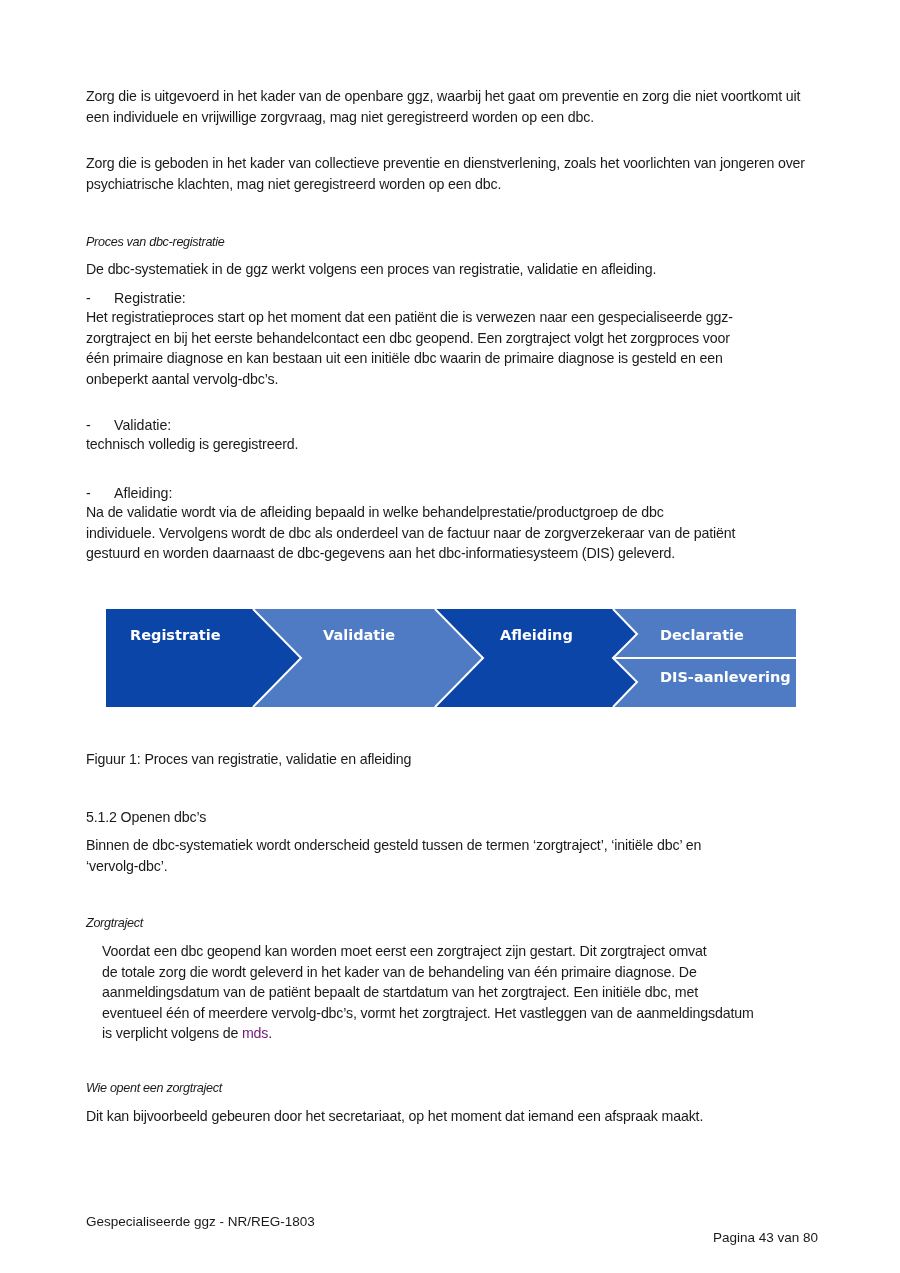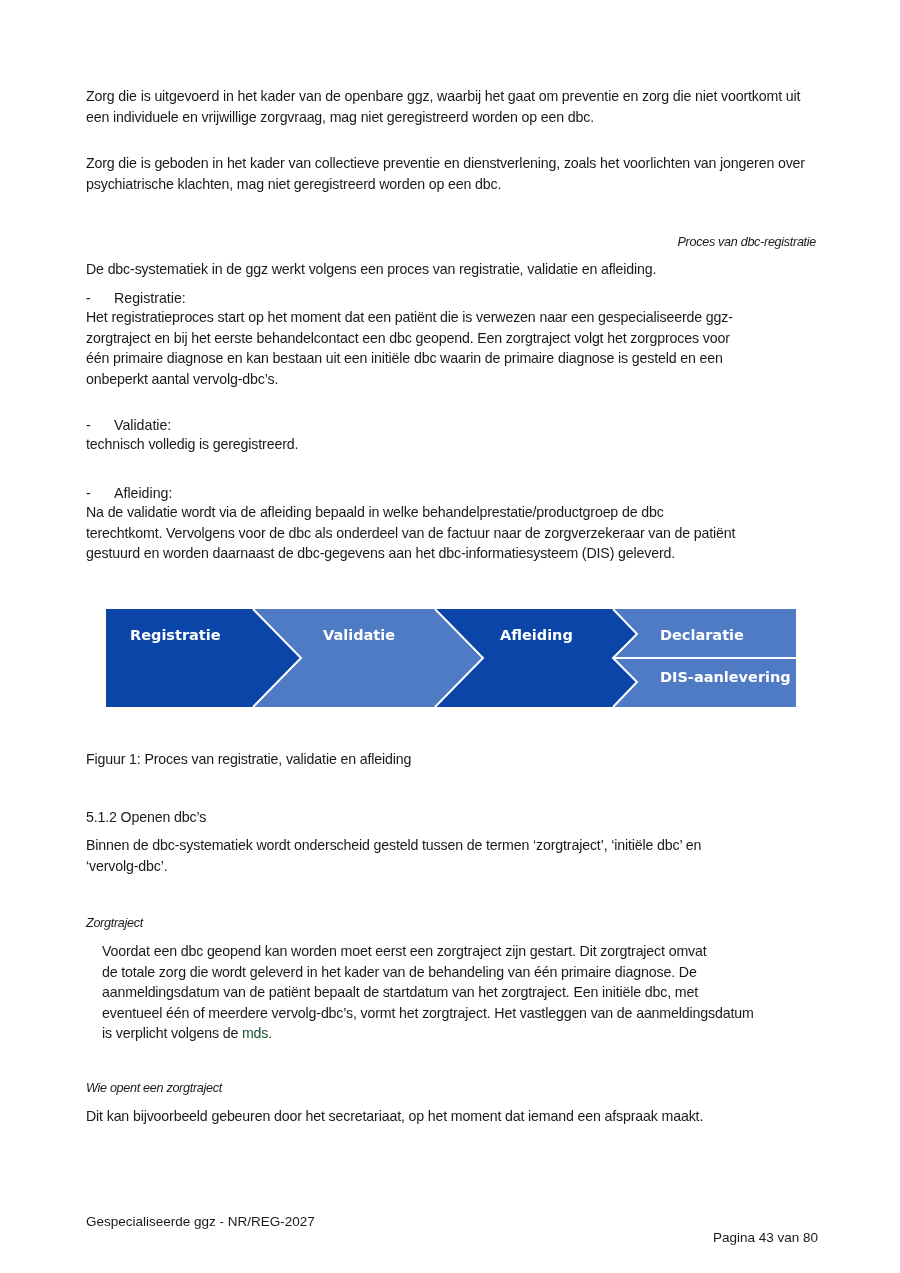--- a/index.html
+++ b/index.html
@@ -17,21 +17,21 @@
 </style>
 </head>
 <body>
 
 <div class="page">
 
   <div class="txt" style="top:86px;">Zorg die is uitgevoerd in het kader van de openbare ggz, waarbij het gaat om preventie en zorg die niet voortkomt uit een individuele en vrijwillige zorgvraag, mag niet geregistreerd worden op een dbc.</div>
 
   <div class="txt" style="top:153px;">Zorg die is geboden in het kader van collectieve preventie en dienstverlening, zoals het voorlichten van jongeren over psychiatrische klachten, mag niet geregistreerd worden op een dbc.</div>
 
-  <div class="txt it" style="top:232px;text-align:right;">Proces van dbc-registratie</div>
+  <div class="txt it" style="top:232px;">Proces van dbc-registratie</div>
   <div class="txt" style="top:259px;">De dbc-systematiek in de ggz werkt volgens een proces van registratie, validatie en afleiding.</div>
 
   <div class="bullet" style="top:288px;">
     <span class="dash">-</span><span>Registratie:</span>
   </div>
   <div class="txt" style="top:307px; white-space:nowrap;">
     <div>Het registratieproces start op het moment dat een patiënt die is verwezen naar een gespecialiseerde ggz-</div>
     <div>zorgtraject en bij het eerste behandelcontact een dbc geopend. Een zorgtraject volgt het zorgproces voor</div>
     <div>één primaire diagnose en kan bestaan uit een initiële dbc waarin de primaire diagnose is gesteld en een</div>
     <div>onbeperkt aantal vervolg-dbc’s.</div>
@@ -42,21 +42,21 @@
   </div>
   <div class="txt" style="top:434px; white-space:nowrap;">
     <div>technisch volledig is geregistreerd.</div>
   </div>
 
   <div class="bullet" style="top:483px;">
     <span class="dash">-</span><span>Afleiding:</span>
   </div>
   <div class="txt" style="top:502px; white-space:nowrap;">
     <div>Na de validatie wordt via de afleiding bepaald in welke behandelprestatie/productgroep de dbc</div>
-    <div>terechtkomt. Vervolgens voor de dbc als onderdeel van de factuur naar de zorgverzekeraar van de patiënt</div>
+    <div>individuele. Vervolgens wordt de dbc als onderdeel van de factuur naar de zorgverzekeraar van de patiënt</div>
     <div>gestuurd en worden daarnaast de dbc-gegevens aan het dbc-informatiesysteem (DIS) geleverd.</div>
   </div>
 
   <svg id="diagram" width="692" height="98" viewBox="0 0 692 98">
     <polygon id="shape-registratie" points="0,0 147,0 195,49 147,98 0,98" fill="#0b45a8"></polygon>
     <polygon id="shape-validatie" points="147,0 329,0 377,49 329,98 147,98 195,49" fill="#4f7bc4"></polygon>
     <polygon id="shape-afleiding" points="329,0 507,0 531,25 507,49 531,73 507,98 329,98 377,49" fill="#0b45a8"></polygon>
     <polygon id="shape-declaratie" points="507,0 690,0 690,49 507,49 531,25" fill="#4f7bc4"></polygon>
     <polygon id="shape-dis" points="507,49 690,49 690,98 507,98 531,73" fill="#4f7bc4"></polygon>
 
@@ -80,22 +80,22 @@
     <div>‘vervolg-dbc’.</div>
   </div>
 
   <div class="txt it" style="top:913px;">Zorgtraject</div>
   <div class="txt" style="top:941px; white-space:nowrap;margin-left:16px;">
     <div>Voordat een dbc geopend kan worden moet eerst een zorgtraject zijn gestart. Dit zorgtraject omvat</div>
     <div>de totale zorg die wordt geleverd in het kader van de behandeling van één primaire diagnose. De</div>
     <div>aanmeldingsdatum van de patiënt bepaalt de startdatum van het zorgtraject. Een initiële dbc, met</div>
     <div>eventueel één of meerdere vervolg-dbc’s, vormt het zorgtraject. Het vastleggen van de aanmeldingsdatum</div>
     <div>
-      <span>is verplicht volgens de </span><a class="link" style="color: #14532d;">mds</a><span>.</span>
+      <span>is verplicht volgens de </span><a class="link" style="color: #701a75;">mds</a><span>.</span>
     </div>
   </div>
 
   <div class="txt it" style="top:1078px;">Wie opent een zorgtraject</div>
   <div class="txt" style="top:1106px;">Dit kan bijvoorbeeld gebeuren door het secretariaat, op het moment dat iemand een afspraak maakt.</div>
 
-  <div class="footer" style="left:86px;">Gespecialiseerde ggz - NR/REG-2027</div>
+  <div class="footer" style="left:86px;">Gespecialiseerde ggz - NR/REG-1803</div>
   <div class="footer" style="right:82px;margin-top:16px;">Pagina 43 van 80</div>
 </div>
 
 </body></html>

